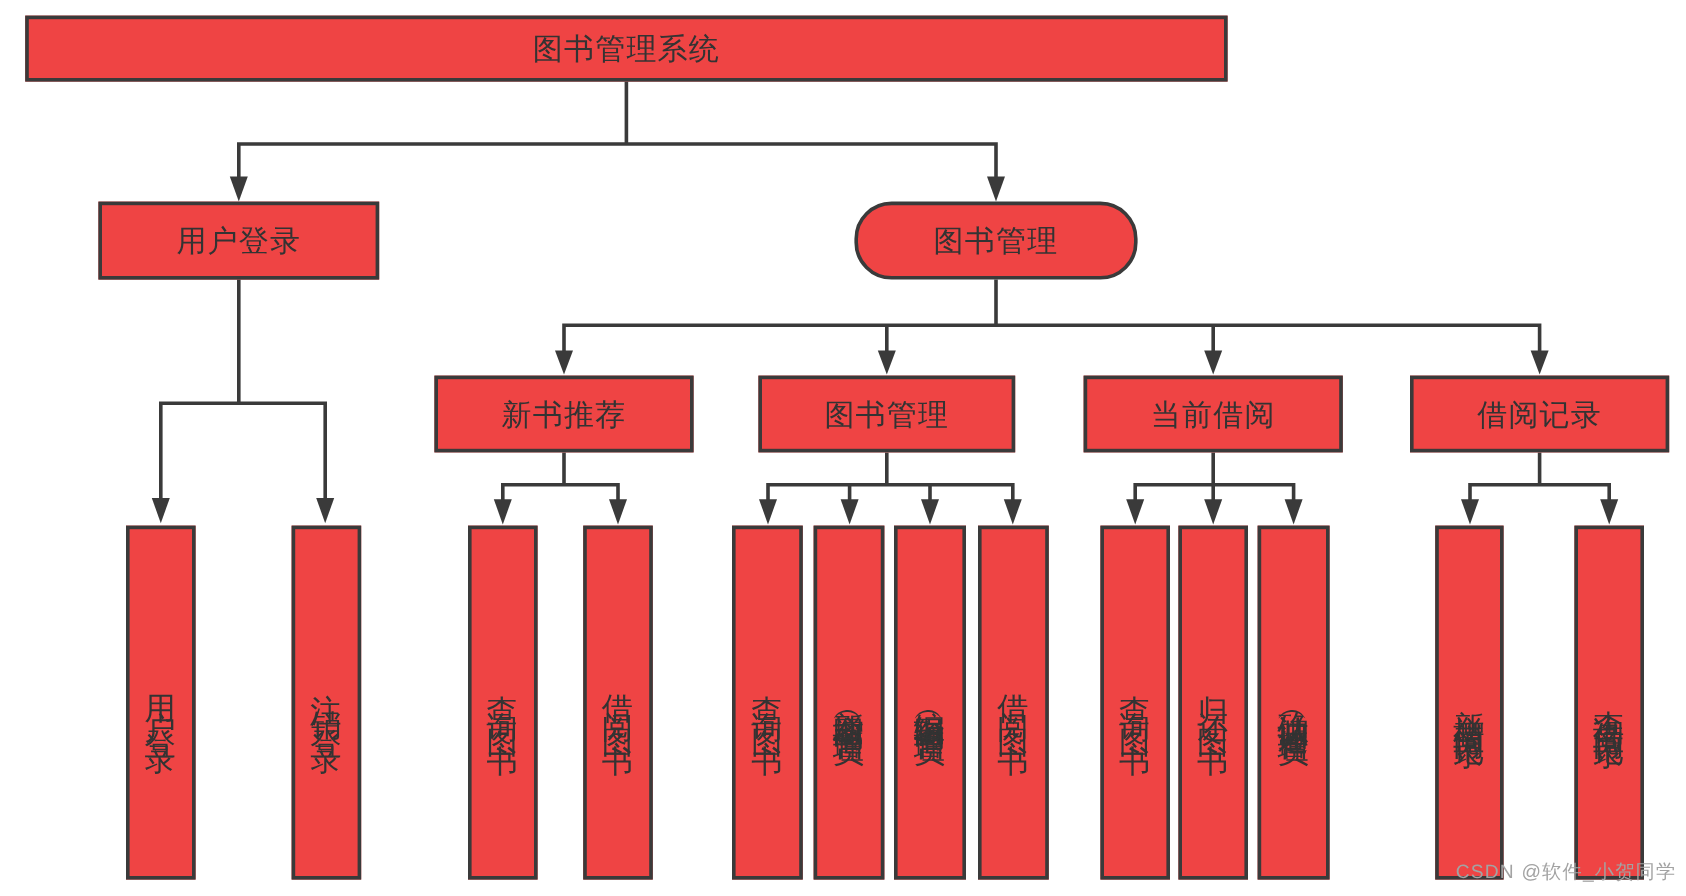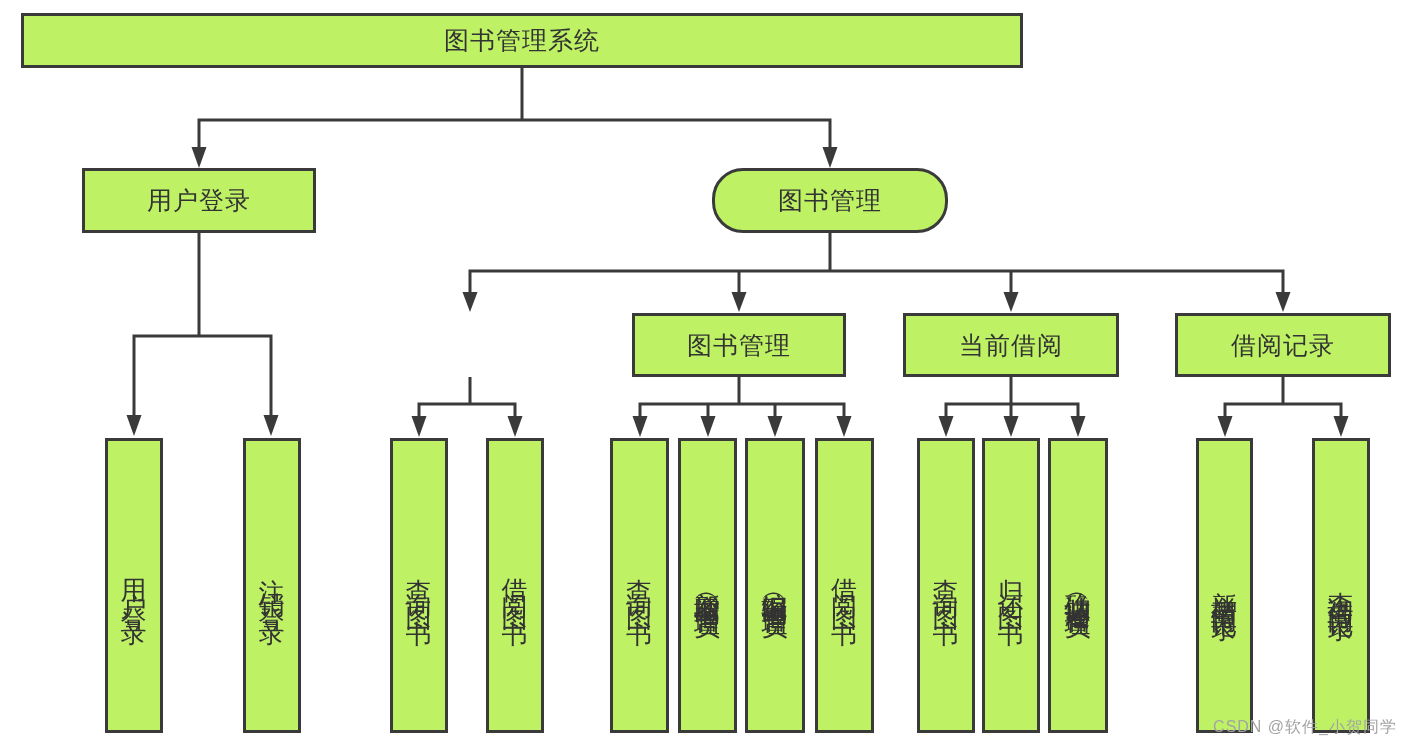--- a/index.html
+++ b/index.html
@@ -7,21 +7,21 @@
   html,body { background:#fff; }
   body { font-family:"Liberation Sans", sans-serif; }
   .stage{
     position:relative; width:1405px; height:747px;
     background:var(--background); overflow:hidden;
   }
   .connectors{ position:absolute; left:0; top:0; width:1405px; height:747px; }
   .connectors path{ stroke:var(--line); stroke-width:3; fill:none; }
   .connectors polygon{ fill:var(--line); stroke:none; }
   .node{
-    position:absolute; background:#bef264; border:3px solid var(--line);
+    position:absolute; background:#ef4444; border:3px solid var(--line);
     display:flex; align-items:center; justify-content:center;
     color:var(--text);
     text-align:center;
   }
   .node.h{ font-size:25px; letter-spacing:1px; white-space:nowrap; }
   .node.v .vtext{
     writing-mode:vertical-rl; text-orientation:mixed;
     font-size:26px; line-height:1; color:var(--text); white-space:nowrap;
   }
   .watermark{
@@ -91,20 +91,21 @@
       <polygon points="1217.5,416 1232.5,416 1225,437"></polygon>
       <polygon points="1333.5,416 1348.5,416 1341,437"></polygon>
     </g>
   </svg>
 
   <div class="node h" style="left:21px; top:13px; width:1002px; height:55px;">图书管理系统</div>
 
   <div class="node h" style="left:82px; top:168px; width:234px; height:65px;">用户登录</div>
   <div class="node h" style="left:712px; top:168px; width:236px; height:65px;border-radius:31px;">图书管理</div>
 
+  <div class="node h" style="left:362px; top:313px; width:216px; height:64px;">新书推荐</div>
   <div class="node h" style="left:632px; top:313px; width:214px; height:64px;">图书管理</div>
   <div class="node h" style="left:1175px; top:313px; width:216px; height:64px;">借阅记录</div>
   <div class="node h" style="left:903px; top:313px; width:216px; height:64px;">当前借阅</div>
 
   <div class="node v" style="left:105px; top:438px; width:58px; height:295px;">
     <span class="vtext" style="letter-spacing: 14px;">用户登录</span>
   </div>
   <div class="node v" style="left:243px; top:438px; width:58px; height:295px;">
     <span class="vtext" style="letter-spacing: 14px;">注销登录</span>
   </div>

